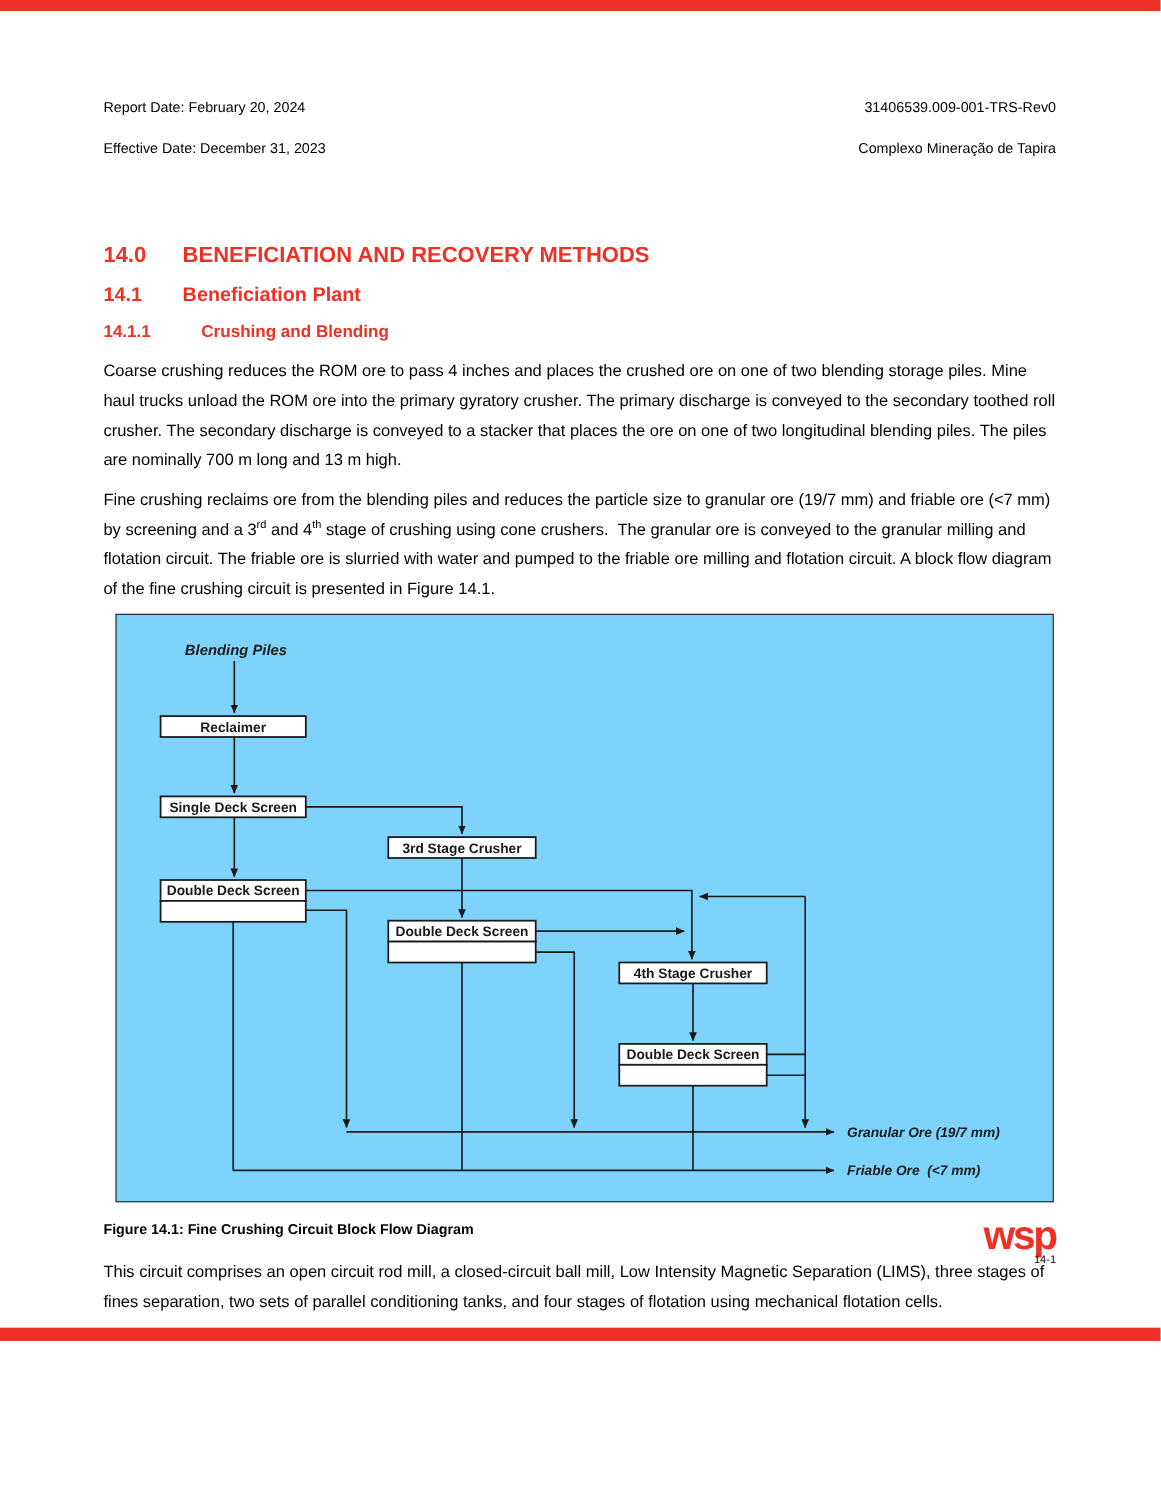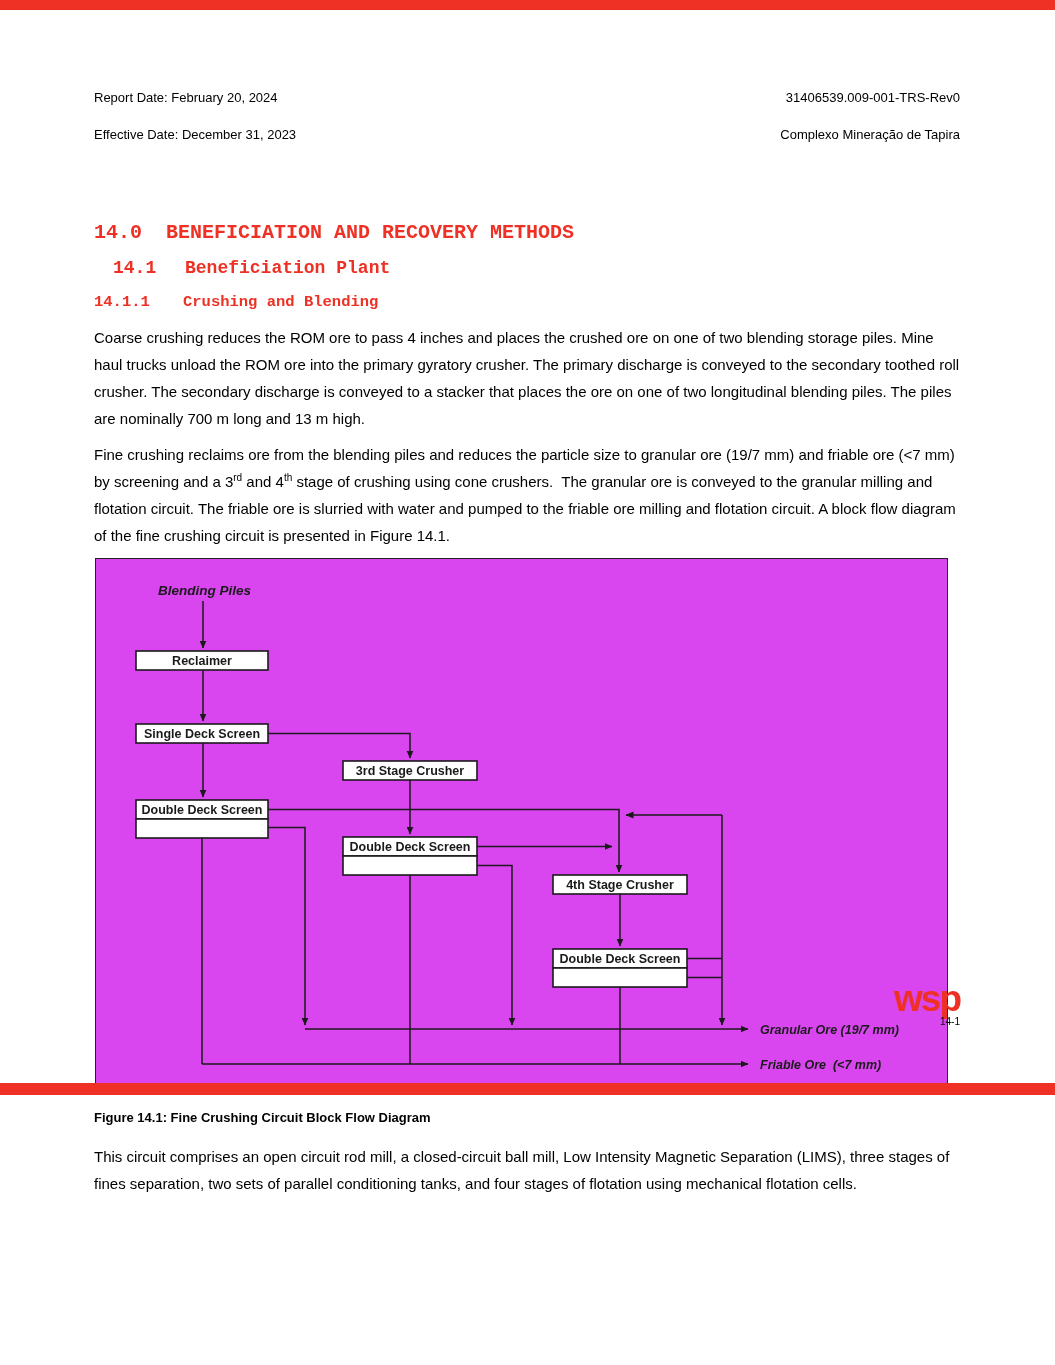--- a/index.html
+++ b/index.html
@@ -8,51 +8,51 @@
   }
   *{margin:0;padding:0;box-sizing:border-box;}
   html,body{background:#ffffff;}
   body{
     width:1055px;height:1365px;
     font-family:"Liberation Sans", sans-serif;
     color:#000;
     position:relative;
     overflow:hidden;
   }
-  .page{position:relative;width:1055px;height:1095px;background:#fff;}
+  .page{position:relative;width:1055px;height:1219px;background:#fff;}
   .red-bar{position:absolute;left:0;width:1055px;background:var(--red);}
   .red-bar.top{top:0;height:10px;}
   .red-bar.bottom{bottom:0;height:12px;}
 
   .doc-header{position:absolute;top:90px;left:94px;right:95px;font-size:13px;color:#000;}
   .doc-header .hrow{display:flex;justify-content:space-between;margin-bottom:22px;}
 
   .content{position:absolute;top:220px;left:94px;right:95px;}
 
-  h1,h2,h3{color:var(--red);font-weight:700;font-family:Liberation Mono, monospace;}
+  h1,h2,h3{color:var(--red);font-weight:700;}
   h1{font-size:20px;line-height:25px;margin-bottom:12px;}
-  h2{font-size:18px;line-height:23px;margin-bottom:12px;margin-left:19px;}
+  h2{font-size:18px;line-height:23px;margin-bottom:12px;}
   h3{font-size:15.5px;line-height:20px;margin-bottom:12px;}
   .hnum{display:inline-block;}
   .n1{width:72px;}
   .n2{width:72px;}
   .n3{width:89px;}
 
   p.body-text{
     font-size:15px;line-height:27px;margin-bottom:9px;
     white-space:pre-wrap;
   }
   p.body-text sup{font-size:10px;line-height:0;}
 
   .figure-box{
     margin-top:5px;
     width:853px;height:535px;
     border:1.5px solid #222;
-    background:#d946ef;
-    margin-left:1px;
+    background:#7dd3fc;
+    margin-left:11px;
   }
   .figure-box svg{display:block;}
   .fbox{fill:#ffffff;stroke:#1a1a1a;stroke-width:1.6;}
   .flow{fill:none;stroke:#1a1a1a;stroke-width:1.5;}
   .node-label{
     font-family:"Liberation Sans",sans-serif;
     font-size:12.5px;font-weight:700;fill:#1a1a1a;
     white-space:pre;
   }
   .fig-label{

